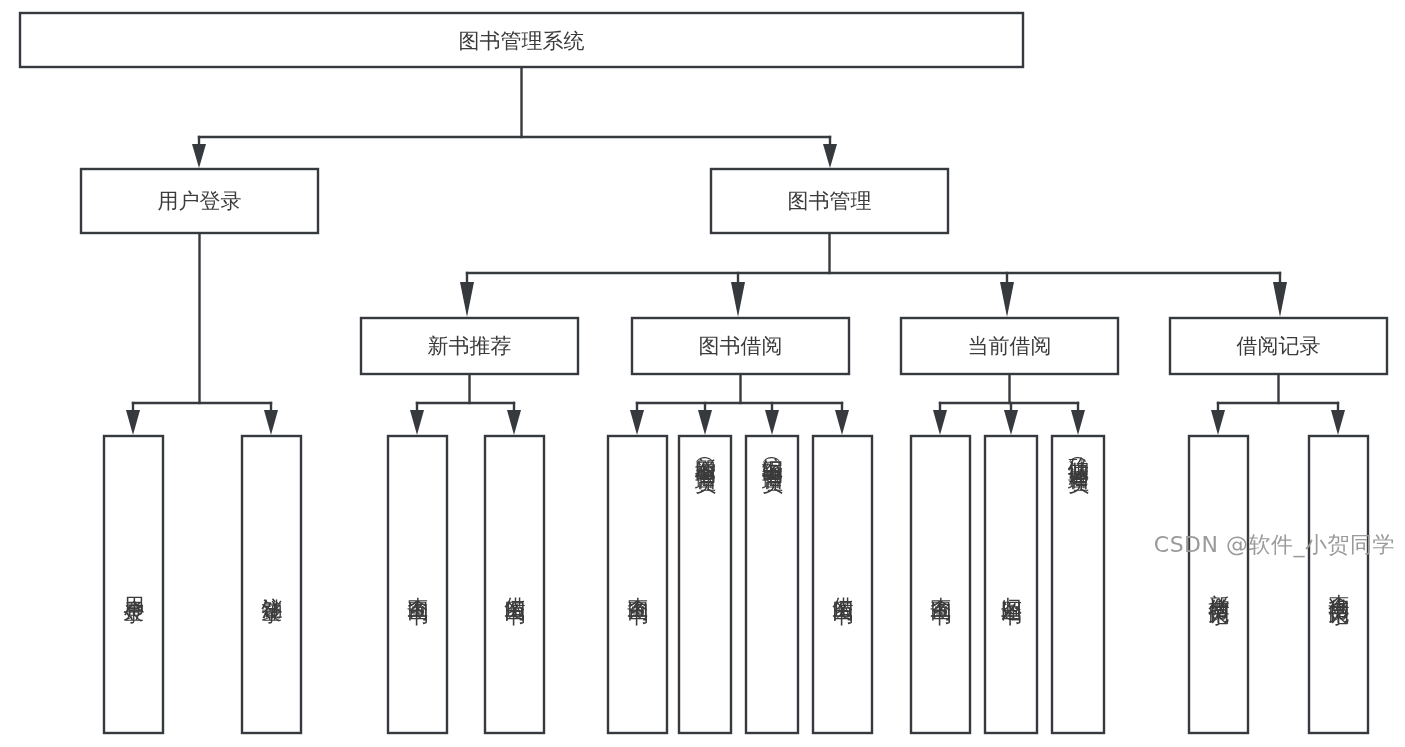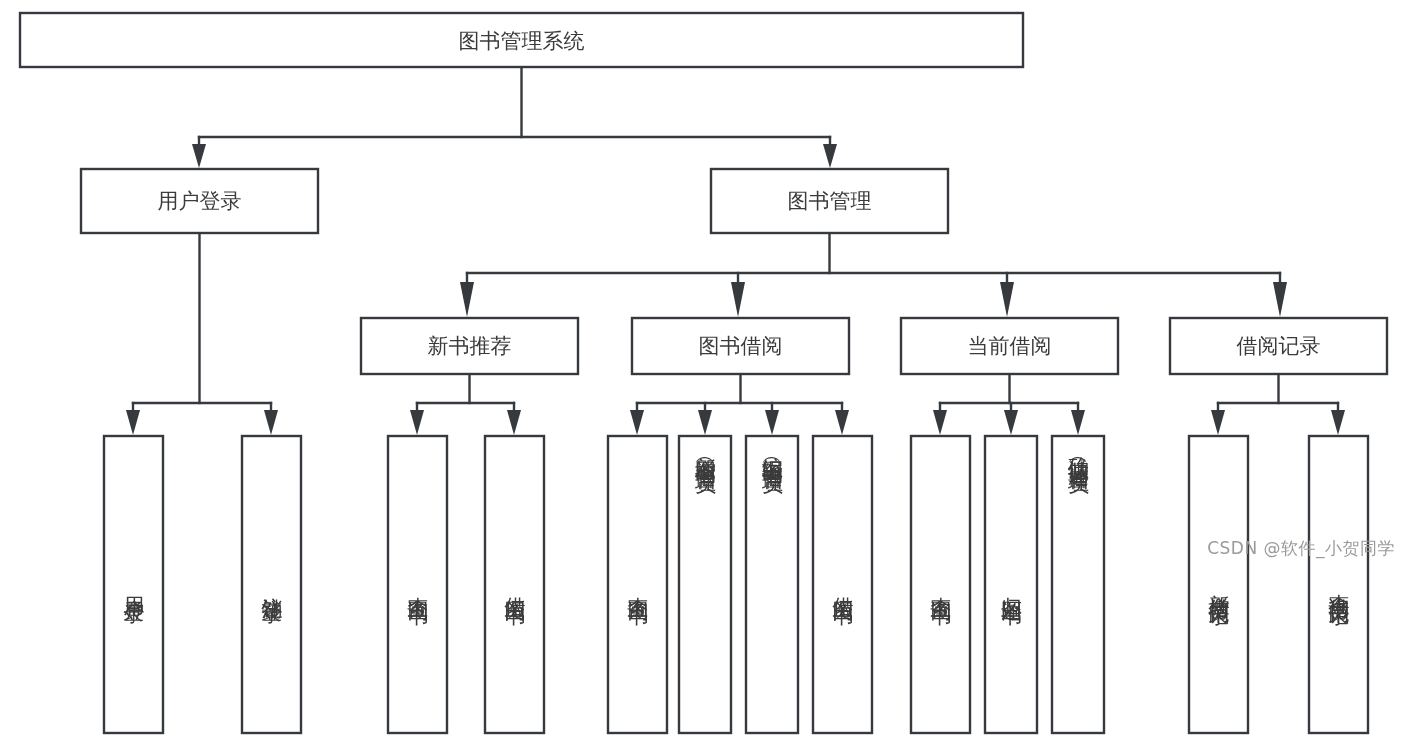--- a/index.html
+++ b/index.html
@@ -64,21 +64,21 @@
     letter-spacing: 2.5px;
     color: #3b3b3b;
     white-space: nowrap;
     text-align: center;
   }
   .watermark {
     position: absolute;
     right: 10px;
     bottom: 6px;
     font-family: "DejaVu Sans", "Liberation Sans", sans-serif;
-    font-size: 17px;
+    font-size: 22px;
     color: #9a9a9a;
     white-space: nowrap;
     letter-spacing: 0.5px;
   }
 </style>
 </head>
 <body>
 
 <div id="diagram-root">
 

